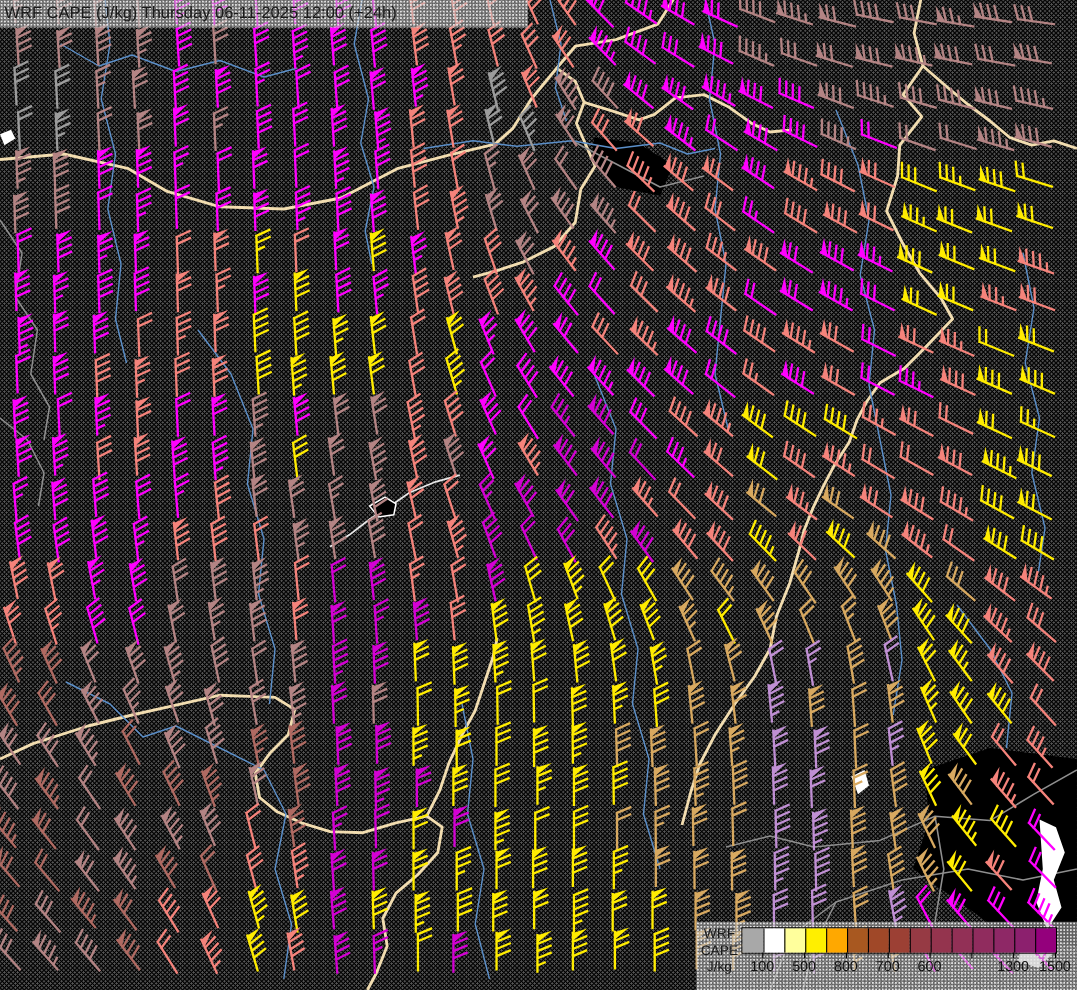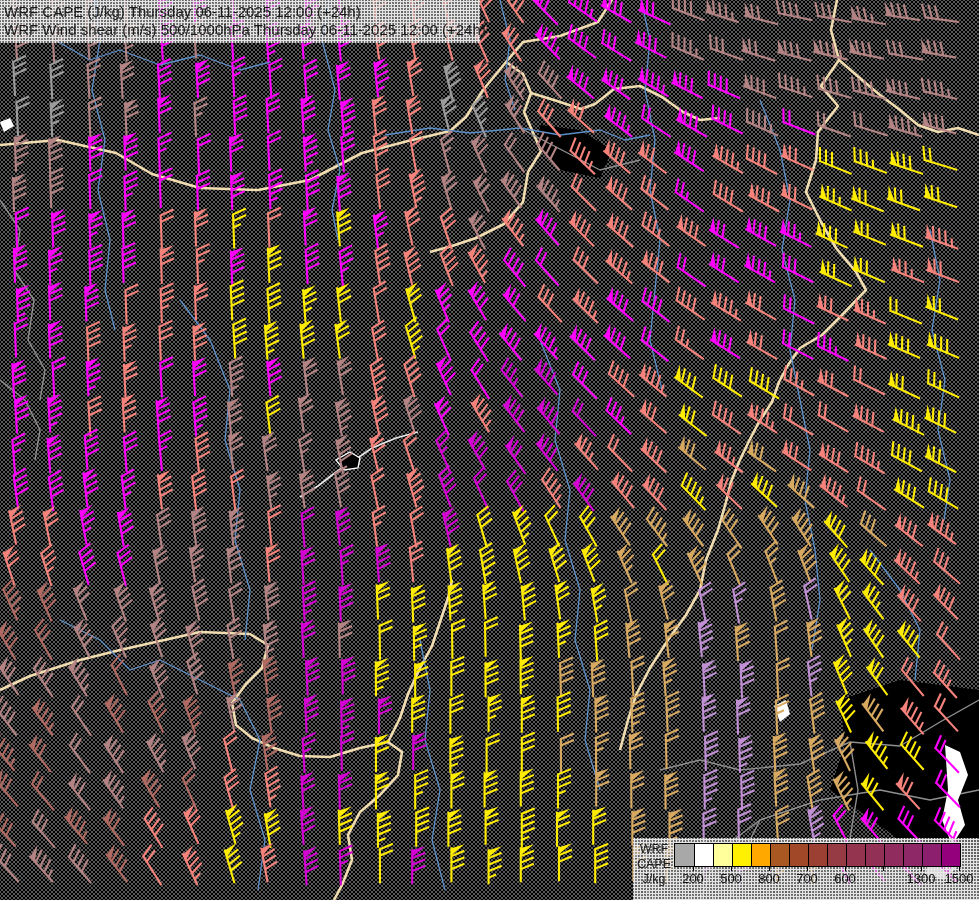--- a/index.html
+++ b/index.html
@@ -2398,21 +2398,20 @@
         <path d="M0,0 L0,-33 M0,-33 l12,-5 M0,-26.5 l12,-5 M0,-20 l6.6000000000000005,-2.75" fill="none" stroke="#ff00ff" stroke-width="2.1" stroke-linecap="square"></path>
       </g>
       <g transform="translate(956.2,881.2) rotate(-45.0)">
         <path d="M0,0 L0,-33 M0,-25 l12,-5 M0,-18.5 l12,-5 M0,-12 l12,-5" fill="none" stroke="#ff00ff" stroke-width="2.1" stroke-linecap="square"></path>
         <polygon points="0,-33 13,-37 0,-26" fill="#ff00ff"></polygon>
       </g>
     </svg>
 
   <div id="title-box" class="overlay-box">
     <div>WRF CAPE (J/kg) Thursday 06-11-2025 12:00 (+24h)</div>
-    <div>WRF Wind shear (m/s) 500/1000hPa Thursday 06-11-2025 12:00 (+24h)</div>
   </div>
 
   <div id="legend-box" class="overlay-box">
     <div id="legend-label">
       <div>WRF</div>
       <div>CAPE</div>
       <div>J/kg</div>
     </div>
     <div id="legend-bar">
         <div class="legend-cell" style="width: 19px; background: rgb(168, 168, 168);"></div>
@@ -2425,21 +2424,21 @@
         <div class="legend-cell" style="width: 19px; background: rgb(156, 64, 52);"></div>
         <div class="legend-cell" style="width: 19px; background: rgb(150, 58, 68);"></div>
         <div class="legend-cell" style="width: 19px; background: rgb(148, 52, 78);"></div>
         <div class="legend-cell" style="width: 19px; background: rgb(146, 48, 86);"></div>
         <div class="legend-cell" style="width: 19px; background: rgb(144, 44, 94);"></div>
         <div class="legend-cell" style="width: 19px; background: rgb(142, 40, 102);"></div>
         <div class="legend-cell" style="width: 19px; background: rgb(140, 32, 110);"></div>
         <div class="legend-cell" style="width: 19px; background: rgb(148, 0, 124);"></div>
       </div>
   <div class="legend-tick" style="left: 60px;"></div>
-      <div class="legend-num" style="left: 60px;">200</div>
+      <div class="legend-num" style="left: 60px;">100</div>
       <div class="legend-tick" style="left: 98px;"></div>
       <div class="legend-num" style="left: 98px;">500</div>
       <div class="legend-tick" style="left: 136px;"></div>
       <div class="legend-num" style="left: 136px;">800</div>
       <div class="legend-tick" style="left: 174px;"></div>
       <div class="legend-num" style="left: 174px;">700</div>
       <div class="legend-tick" style="left: 212px;"></div>
       <div class="legend-num" style="left: 212px;">600</div>
       <div class="legend-tick" style="left: 250px;"></div>
       <div class="legend-num" style="left: 250px; margin-top: 30px;">1100</div>

